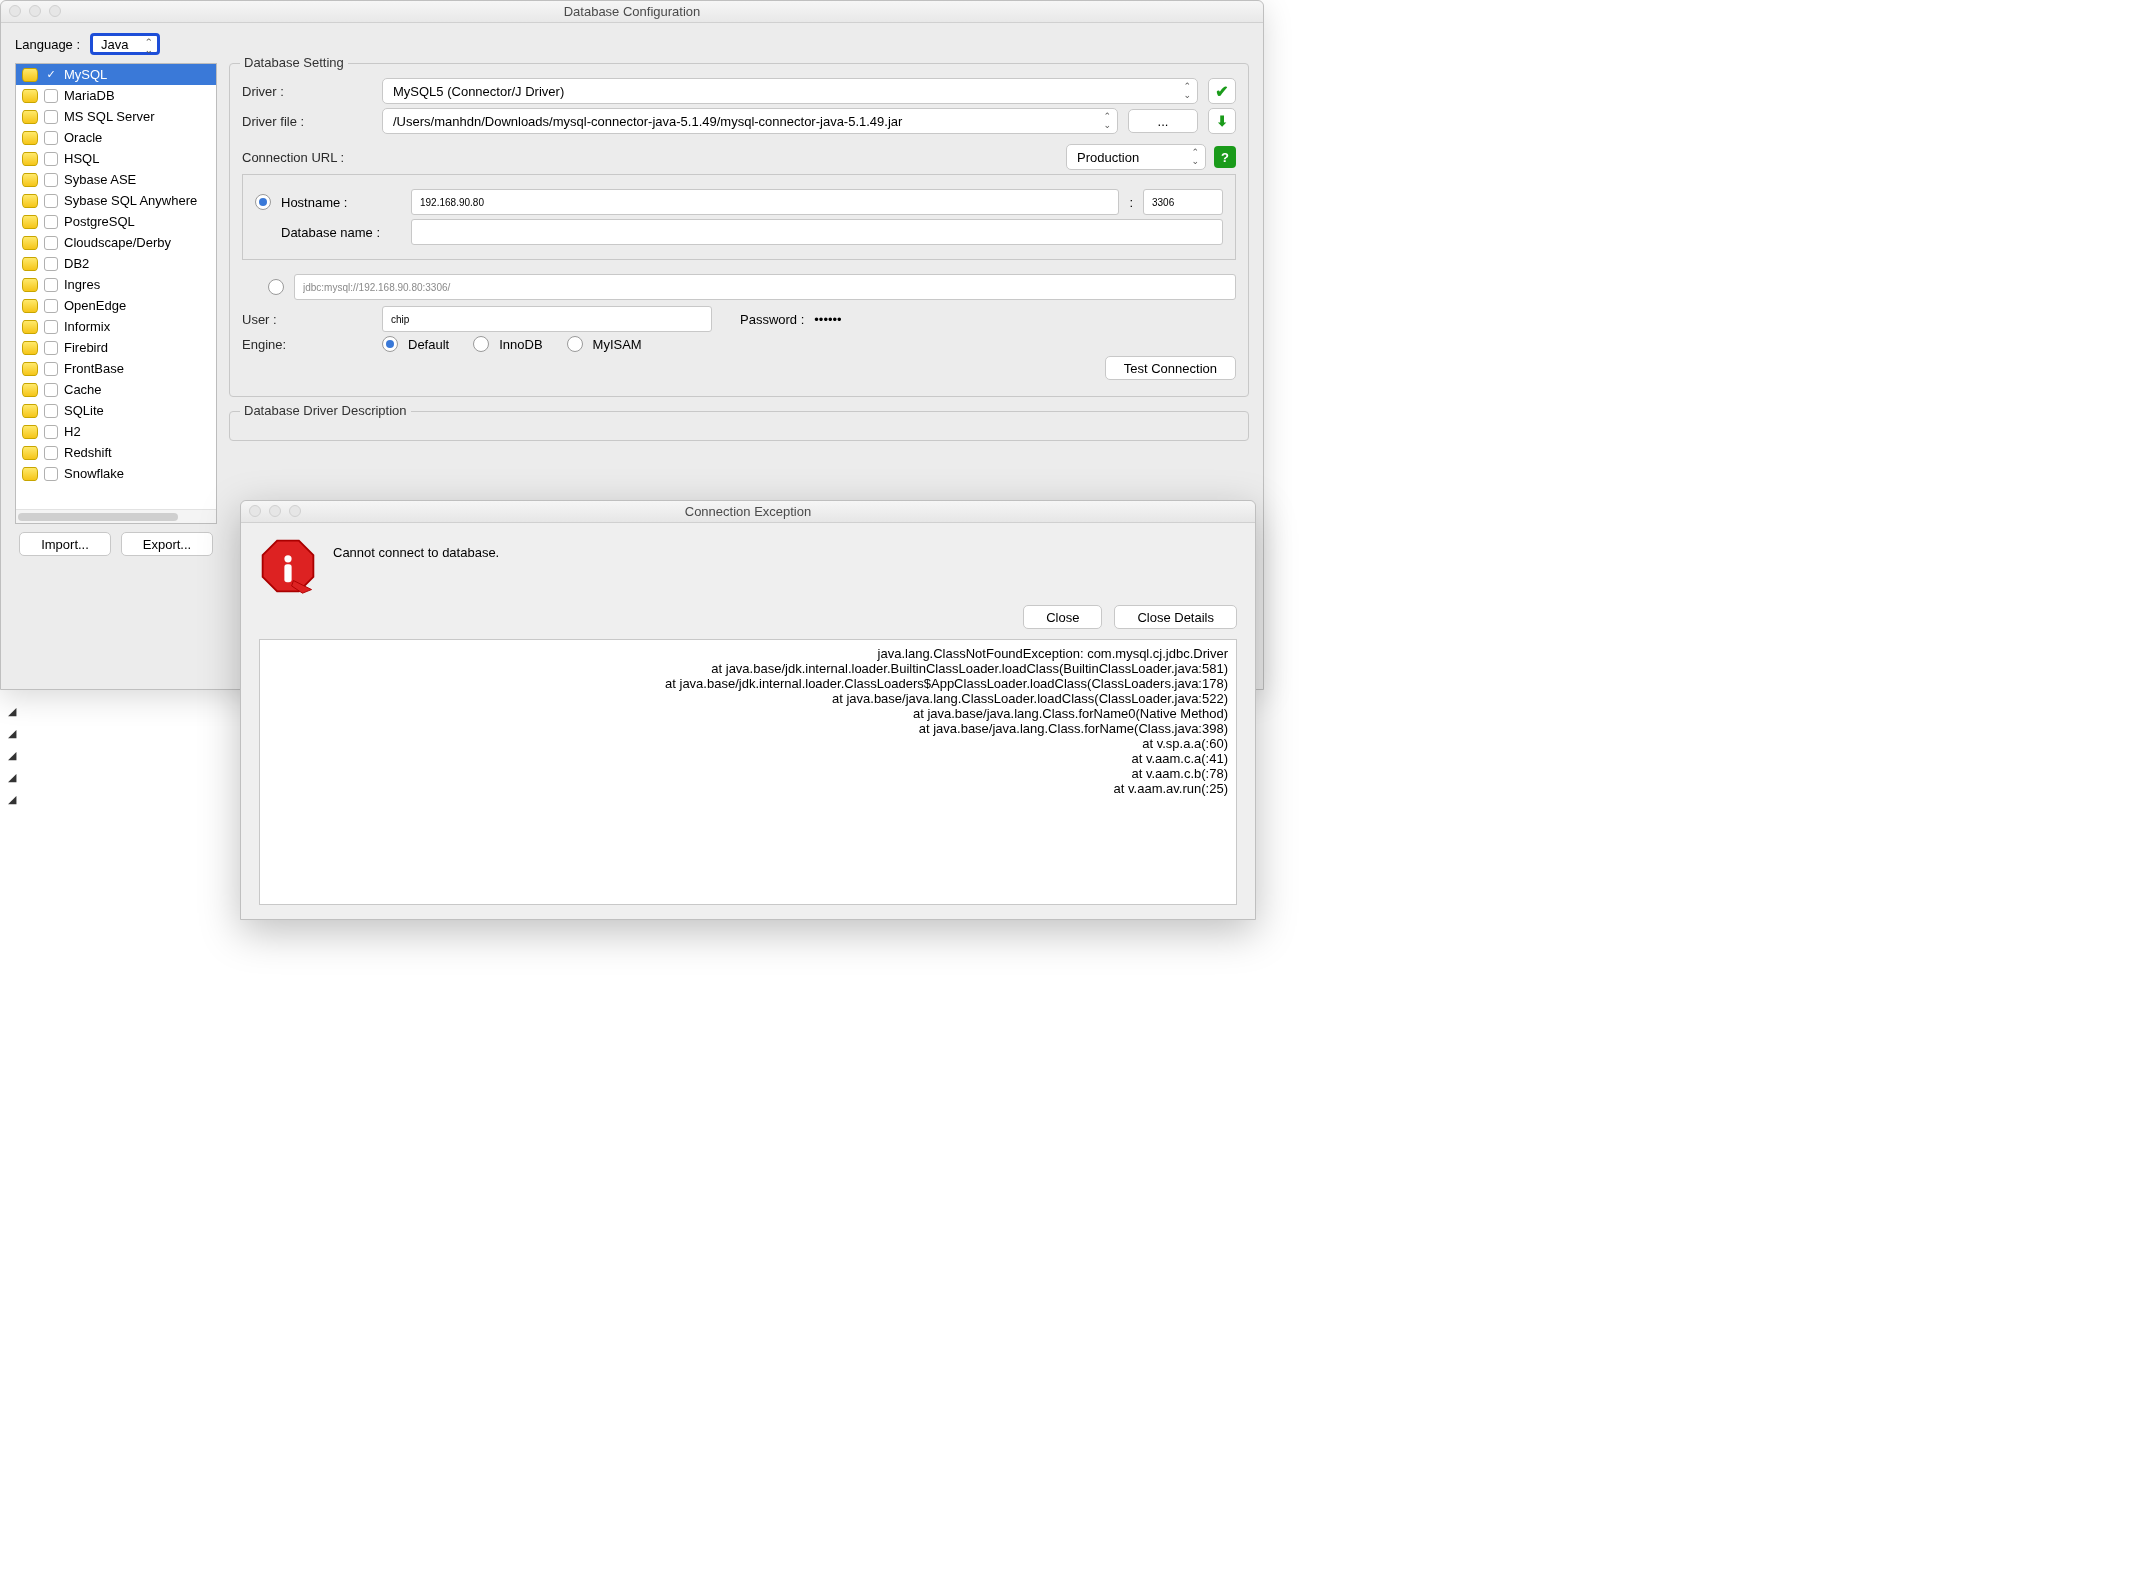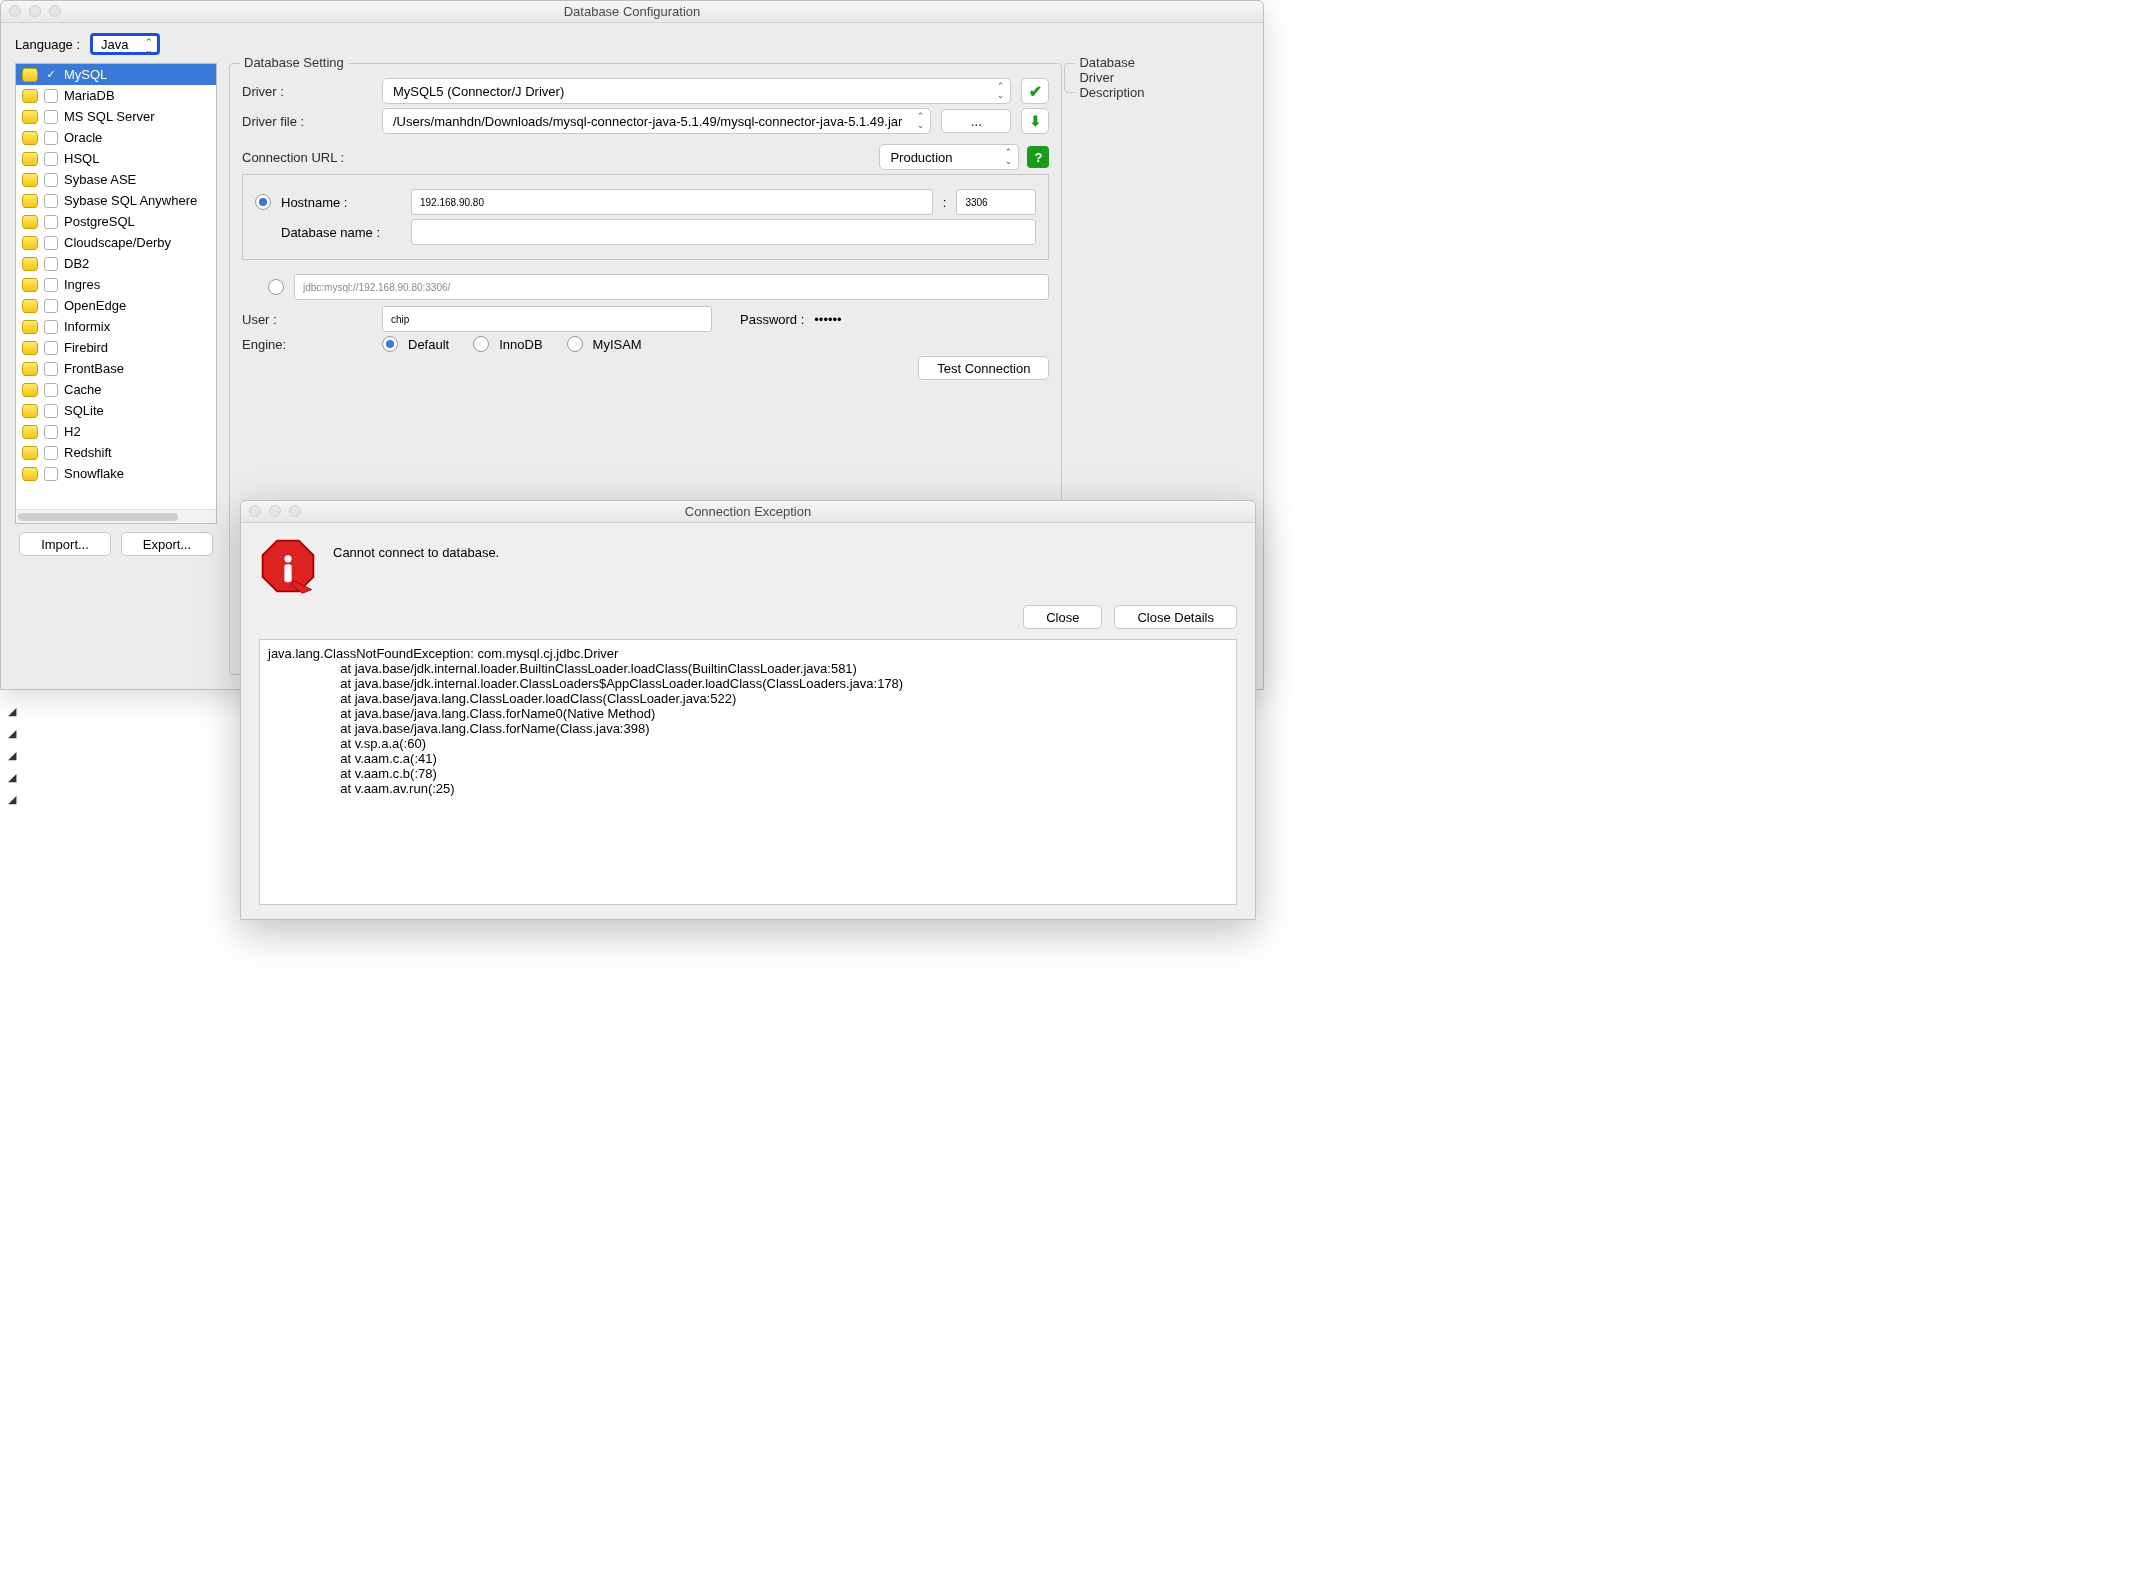--- a/index.html
+++ b/index.html
@@ -71,21 +71,21 @@
 .check.checked { background:#3a79d8; border-color:#3a79d8; }
 .check.checked::after { content:"✓"; }
 .sidebar-scroll { height:14px; background:#f4f4f4; border-top:1px solid #e2e2e2; position:relative; }
 .sidebar-scroll .thumb { position:absolute; left:2px; top:3px; width:160px; height:8px; background:#cfcfcf; border-radius:4px; }
 .side-btns { display:flex; gap:10px; padding:8px 4px 0 4px; }
 .btn {
   background:#fff; border:1px solid #c8c8c8; border-radius:5px;
   padding:3px 12px; font-size:13px; cursor:default; height:24px;
   display:inline-flex; align-items:center; justify-content:center;
 }
-.main { flex:1; display:flex; flex-direction:row; gap:2px; min-width:0; }
+.main { flex:1; display:flex; flex-direction:column; gap:14px; min-width:0; }
 .fieldset {
   border:1px solid #c8c8c8; border-radius:4px; padding:10px 12px 12px 12px;
   position:relative; background:#ececec;
 }
 .fieldset .legend {
   position:absolute; top:-9px; left:10px; background:#ececec; padding:0 4px;
   font-size:13px; color:#333;
 }
 .form-row { display:flex; align-items:center; gap:10px; margin:4px 0; }
 .lbl { width:130px; font-size:13px; color:#2a2a2a; }
@@ -129,21 +129,21 @@
   box-shadow:0 12px 40px rgba(0,0,0,.25);
 }
 .dialog .titlebar { background:linear-gradient(#f6f6f6,#e6e6e6);}
 .dlg-body { padding:14px 18px; display:flex; flex-direction:column; gap:10px; height:calc(100% - 22px);}
 .dlg-top { display:flex; align-items:flex-start; gap:16px; }
 .stop-icon { width:58px; height:58px; position:relative; }
 .stop-icon svg { width:58px; height:58px; }
 .btn-row { display:flex; gap:12px; justify-content:flex-end; }
 .trace {
   flex:1; background:#fff; border:1px solid #c8c8c8; padding:6px 8px;
-  font-family: inherit; font-size:13px; white-space:pre; overflow:auto;
+  font-family: inherit; font-size:13px; white-space:pre; overflow:auto;text-align:right;
 }
 </style>
 </head>
 <body>
 
 <div class="window">
   <div class="titlebar">
     <div class="traffic">
       <div class="tl-dot"></div>
       <div class="tl-dot"></div>

